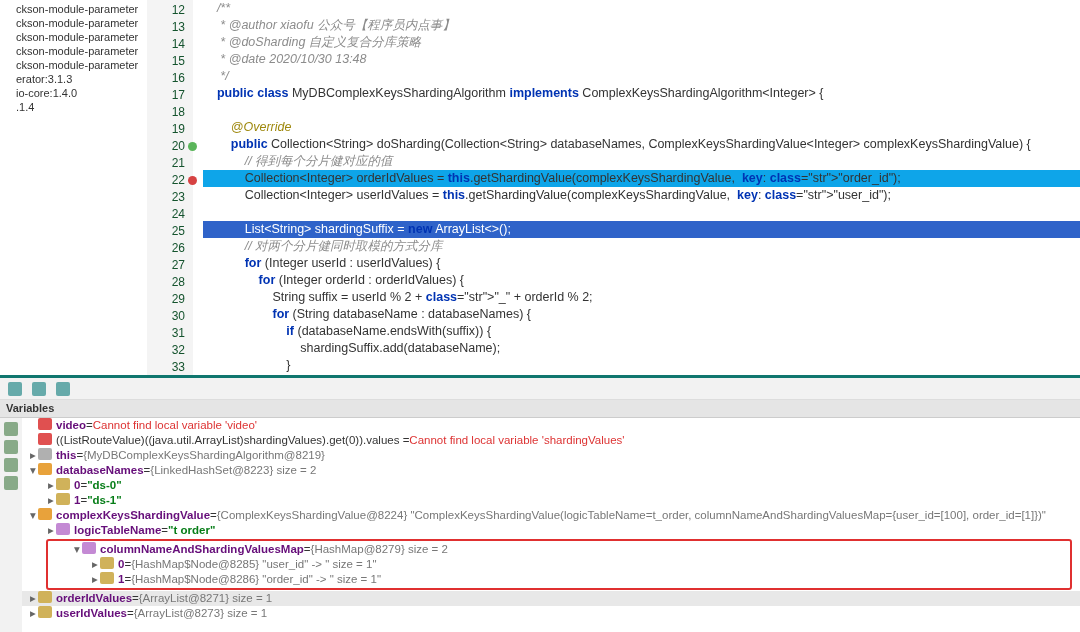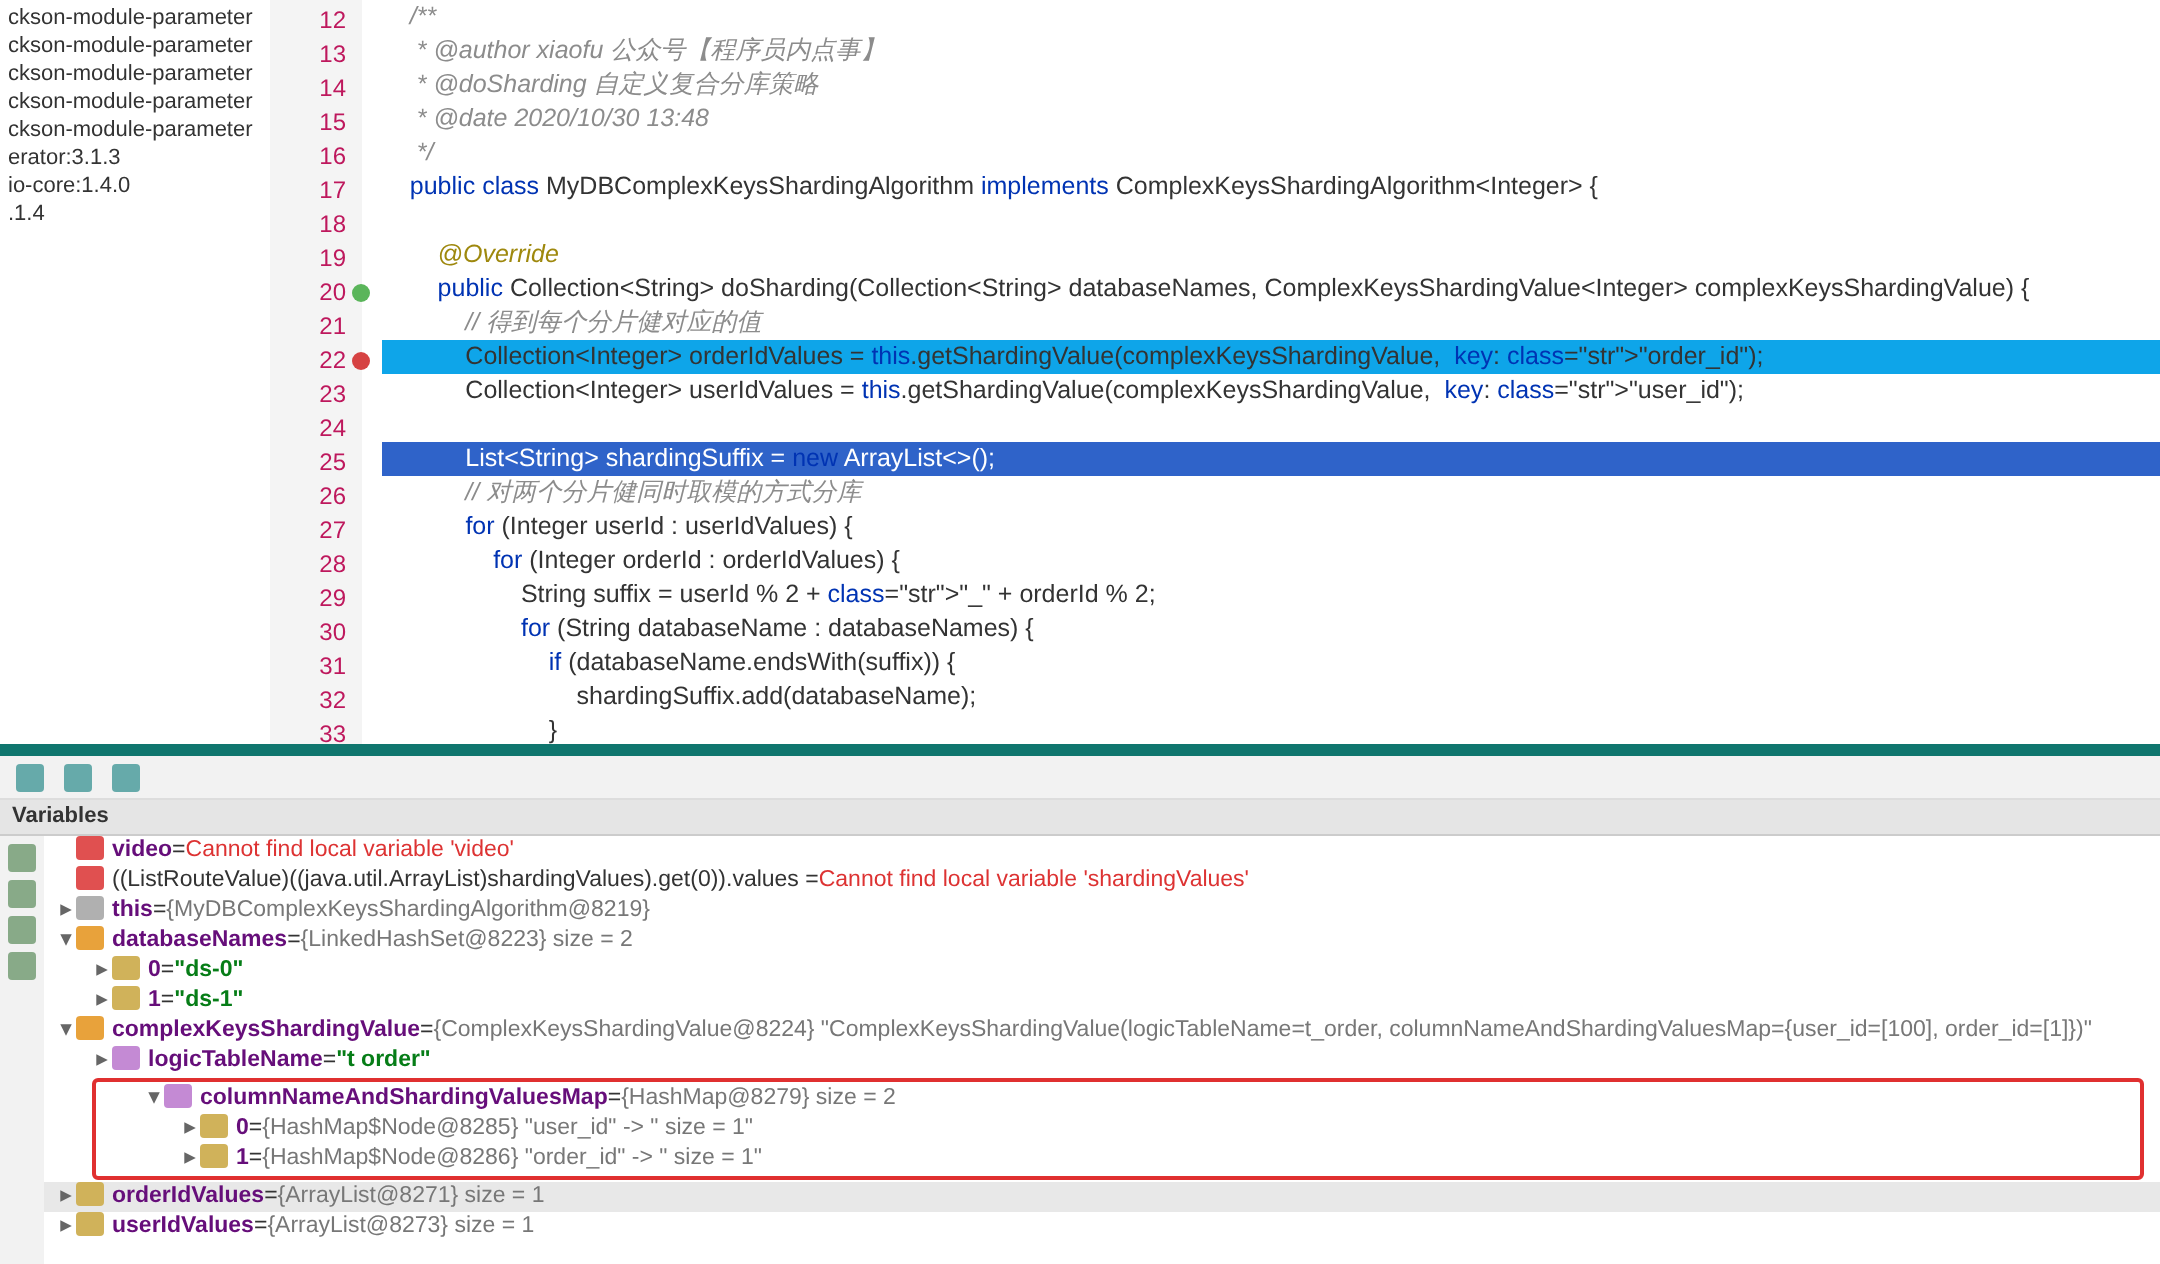--- a/index.html
+++ b/index.html
@@ -1,29 +1,29 @@
 <!DOCTYPE html>
 <html><head>
 <meta charset="utf-8">
 <style>
 * { margin:0; padding:0; box-sizing:border-box; font-family:"Segoe UI",Arial,sans-serif; }
 body { width:1080px; height:632px; background:#fff; font-size:12px; color:#333; overflow:hidden; display:flex; flex-direction:column; }
-.top { display:flex; height:378px; border-bottom:6px solid #0f766e; }
+.top { display:flex; height:378px; border-bottom:3px solid #0f766e;padding-left:12px; }
 .proj { width:135px; background:#fff; padding:2px 4px; line-height:14px; font-size:11px; color:#333; overflow:hidden; }
 .proj div { white-space:nowrap; }
 .ed { flex:1; display:flex; background:#fff; overflow:hidden; }
-.gut { width:46px; background:#f4f4f4; text-align:right; color:#be185d; font-family:Consolas,monospace; font-size:12px; padding-top:2px; }
+.gut { width:46px; background:#f4f4f4; text-align:right; color:#14532d; font-family:Consolas,monospace; font-size:12px; padding-top:2px; }
 .gut div { height:17px; line-height:17px; padding-right:8px; position:relative; }
 .gut .bp::after { content:""; position:absolute; right:-4px; top:4px; width:9px; height:9px; background:#d64242; border-radius:50%; }
 .gut .ov::after { content:""; position:absolute; right:-4px; top:4px; width:9px; height:9px; background:#5ab55a; border-radius:50%; }
 .code { flex:1; font-family:Consolas,"Courier New",monospace; font-size:12.5px; padding-left:10px; overflow:hidden; }
 .code .ln { height:17px; line-height:17px; white-space:pre; }
 .code .sel { background:#2f63c9; color:#fff; }
 .code .bpln { background:#0ea5e9; }
-.kw { color:#0033b3; font-weight:normal;text-align:center; }
+.kw { color:#0033b3; font-weight:bold;text-align:center; }
 .cm { color:#8c8c8c; font-style:italic; }
 .an { color:#9e880d; font-style:italic; }
 .tools { height:22px; background:#f2f2f2; border-bottom:1px solid #ddd; display:flex; align-items:center; gap:10px; padding:0 8px; }
 .tools .ic { width:14px; height:14px; background:#6aa; border-radius:2px; }
 .panel { flex:1; display:flex; flex-direction:column; background:#fff; overflow:hidden; }
 .panel-hd { height:18px; background:#e5e5e5; border-bottom:1px solid #ccc; padding:2px 6px; font-size:11px; font-weight:bold; }
 .side-ic { width:22px; background:#f2f2f2; display:flex; flex-direction:column; gap:4px; padding:4px 0; align-items:center; }
 .side-ic span { width:14px; height:14px; background:#8a8; border-radius:2px; }
 .vars { flex:1; overflow:auto; font-size:11.5px; line-height:15px; }
 .vrow { display:flex; align-items:flex-start; padding-left:4px; height:15px; white-space:nowrap; }

